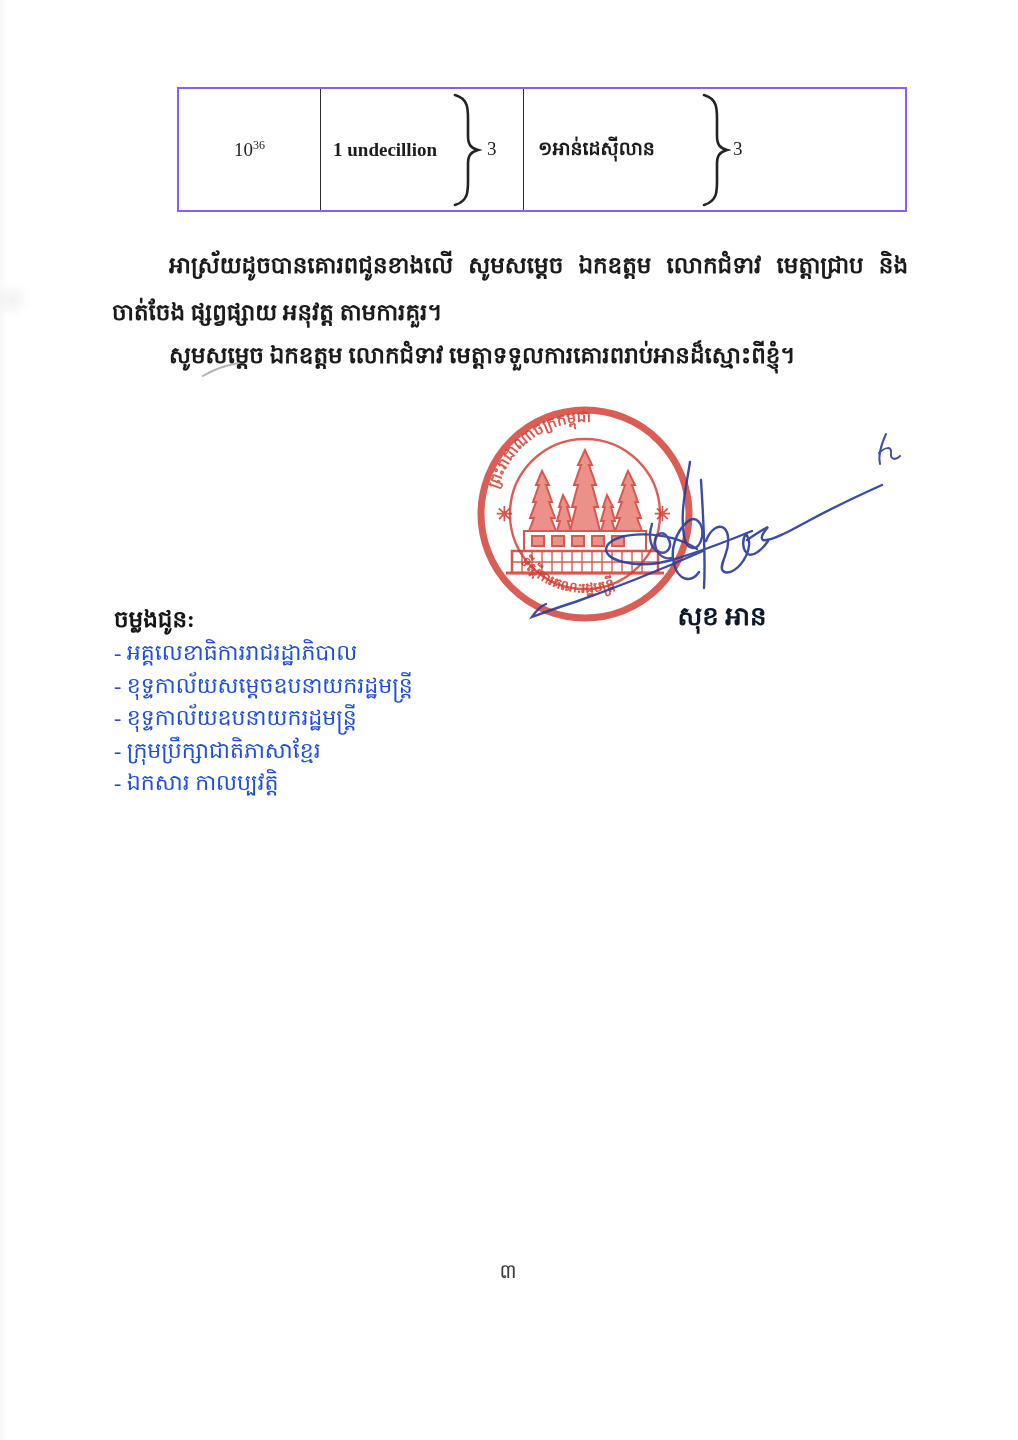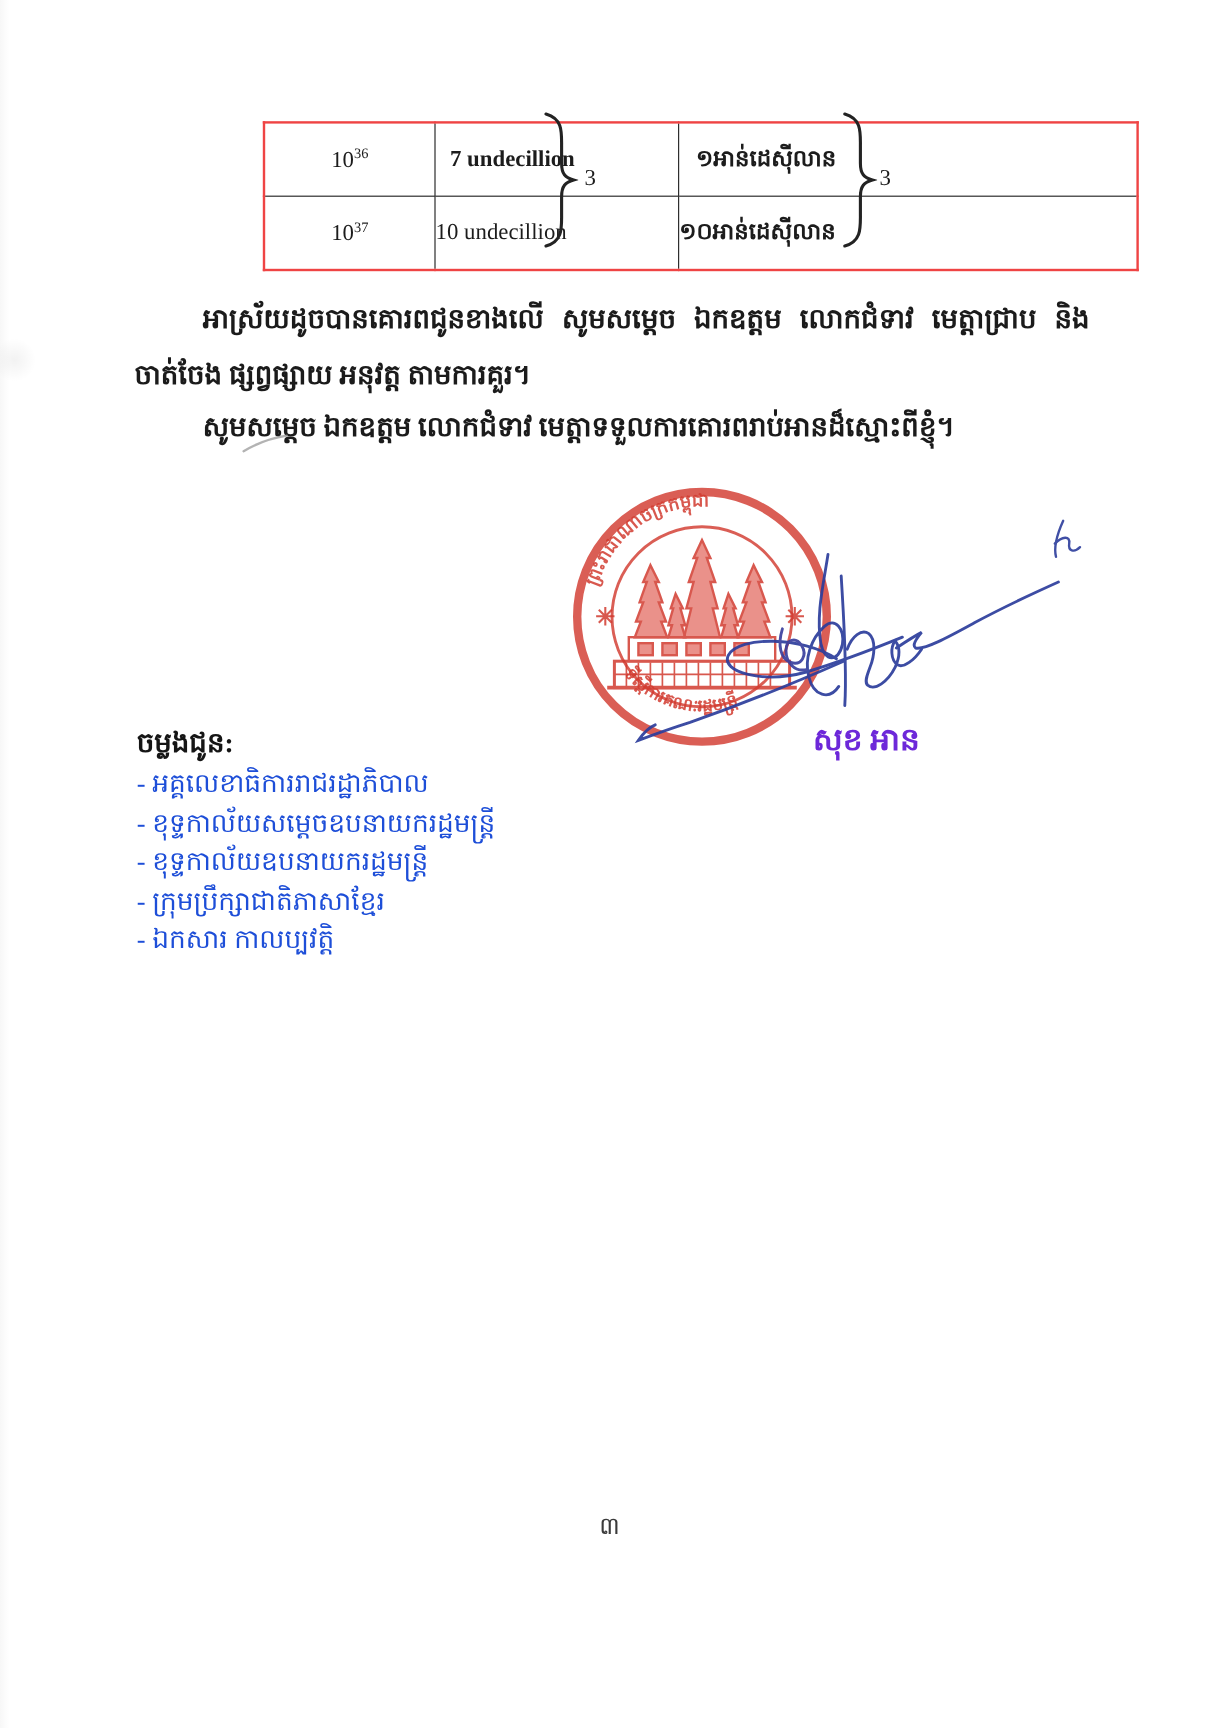--- a/index.html
+++ b/index.html
@@ -15,22 +15,22 @@
   .page::before{
     content:"";position:absolute;left:0;top:0;width:100%;height:100%;
     background:
       radial-gradient(circle at 12px 300px, rgba(0,0,0,0.05), transparent 18px),
       linear-gradient(to right, rgba(0,0,0,0.03), transparent 8px);
     pointer-events:none;
   }
 
   
   .num-table{
-    position:absolute;left:177px;top:101px;width:698px;height:125px;
-    border:2px solid #ef4444;border-collapse:collapse;table-layout:fixed;margin-left:42px;
+    position:absolute;left:177px;top:87px;width:698px;height:125px;
+    border:2px solid #8b5cf6;border-collapse:collapse;table-layout:fixed;
   }
   .num-table td{
     border:1.6px solid #2e2e2e;
     font-size:19px;vertical-align:middle;padding:0;
   }
   .col-pow{width:141px;text-align:center;}
   .col-en{width:190px;}
   .col-kh{width:367px;}
   .en-cell{padding-left:26px;}
   .en-cell.first{padding-left:12px;font-weight:bold;}
@@ -54,21 +54,21 @@
   
   .sig-title{
     position:absolute;left:478px;top:394px;width:432px;
     text-align:center;font-weight:bold;font-size:25px;line-height:37px;color:#151515;
     z-index:3;
   }
   .stamp-svg{position:absolute;left:474px;top:403px;z-index:1;mix-blend-mode:multiply;}
   .signature-svg{position:absolute;left:500px;top:420px;z-index:4;}
   .signer-name{
     position:absolute;left:612px;top:600px;width:220px;
-    text-align:center;font-weight:bold;font-size:26px;color:#6d28d9;z-index:3;
+    text-align:center;font-weight:bold;font-size:26px;color:#0f172a;z-index:3;
   }
 
   
   .cc{position:absolute;left:114px;top:603px;width:420px;z-index:2;}
   .cc-heading{font-weight:bold;font-size:23px;line-height:34px;color:#151515;}
   .cc-item{font-size:22px;line-height:32.6px;color:#1d4ed8;}
 
   
   .page-number{
     position:absolute;left:468px;top:1258px;width:80px;text-align:center;
@@ -78,27 +78,22 @@
 </style>
 </head>
 <body>
 
 <div class="page">
 
   <table class="num-table">
     <tbody>
       <tr style="height:42px;">
         <td class="col-pow"><span>10</span><sup>36</sup></td>
-        <td class="col-en en-cell first">7 undecillion</td>
+        <td class="col-en en-cell first">1 undecillion</td>
         <td class="col-kh kh-cell first">១អាន់ដេស៊ីលាន</td>
-      </tr>
-      <tr style="height:42px;">
-        <td class="col-pow"><span>10</span><sup>37</sup></td>
-        <td class="col-en en-cell">10 undecillion</td>
-        <td class="col-kh kh-cell">១០អាន់ដេស៊ីលាន</td>
       </tr>
     </tbody>
   </table>
 
   <svg class="brace-svg" style="left:452px;top:92px;" width="30" height="116" viewBox="0 0 30 116">
     <path d="M 3,3 C 17,7 16,18 16,30 L 16,44 C 16,53 19,56 26,58 C 19,60 16,63 16,72 L 16,86 C 16,98 17,109 3,113" fill="none" stroke="#232323" stroke-width="2.6" stroke-linecap="round"></path>
   </svg>
   <div class="brace-count" style="left:487px;top:138px;">3</div>
 
   <svg class="brace-svg" style="left:701px;top:92px;" width="30" height="116" viewBox="0 0 30 116">

